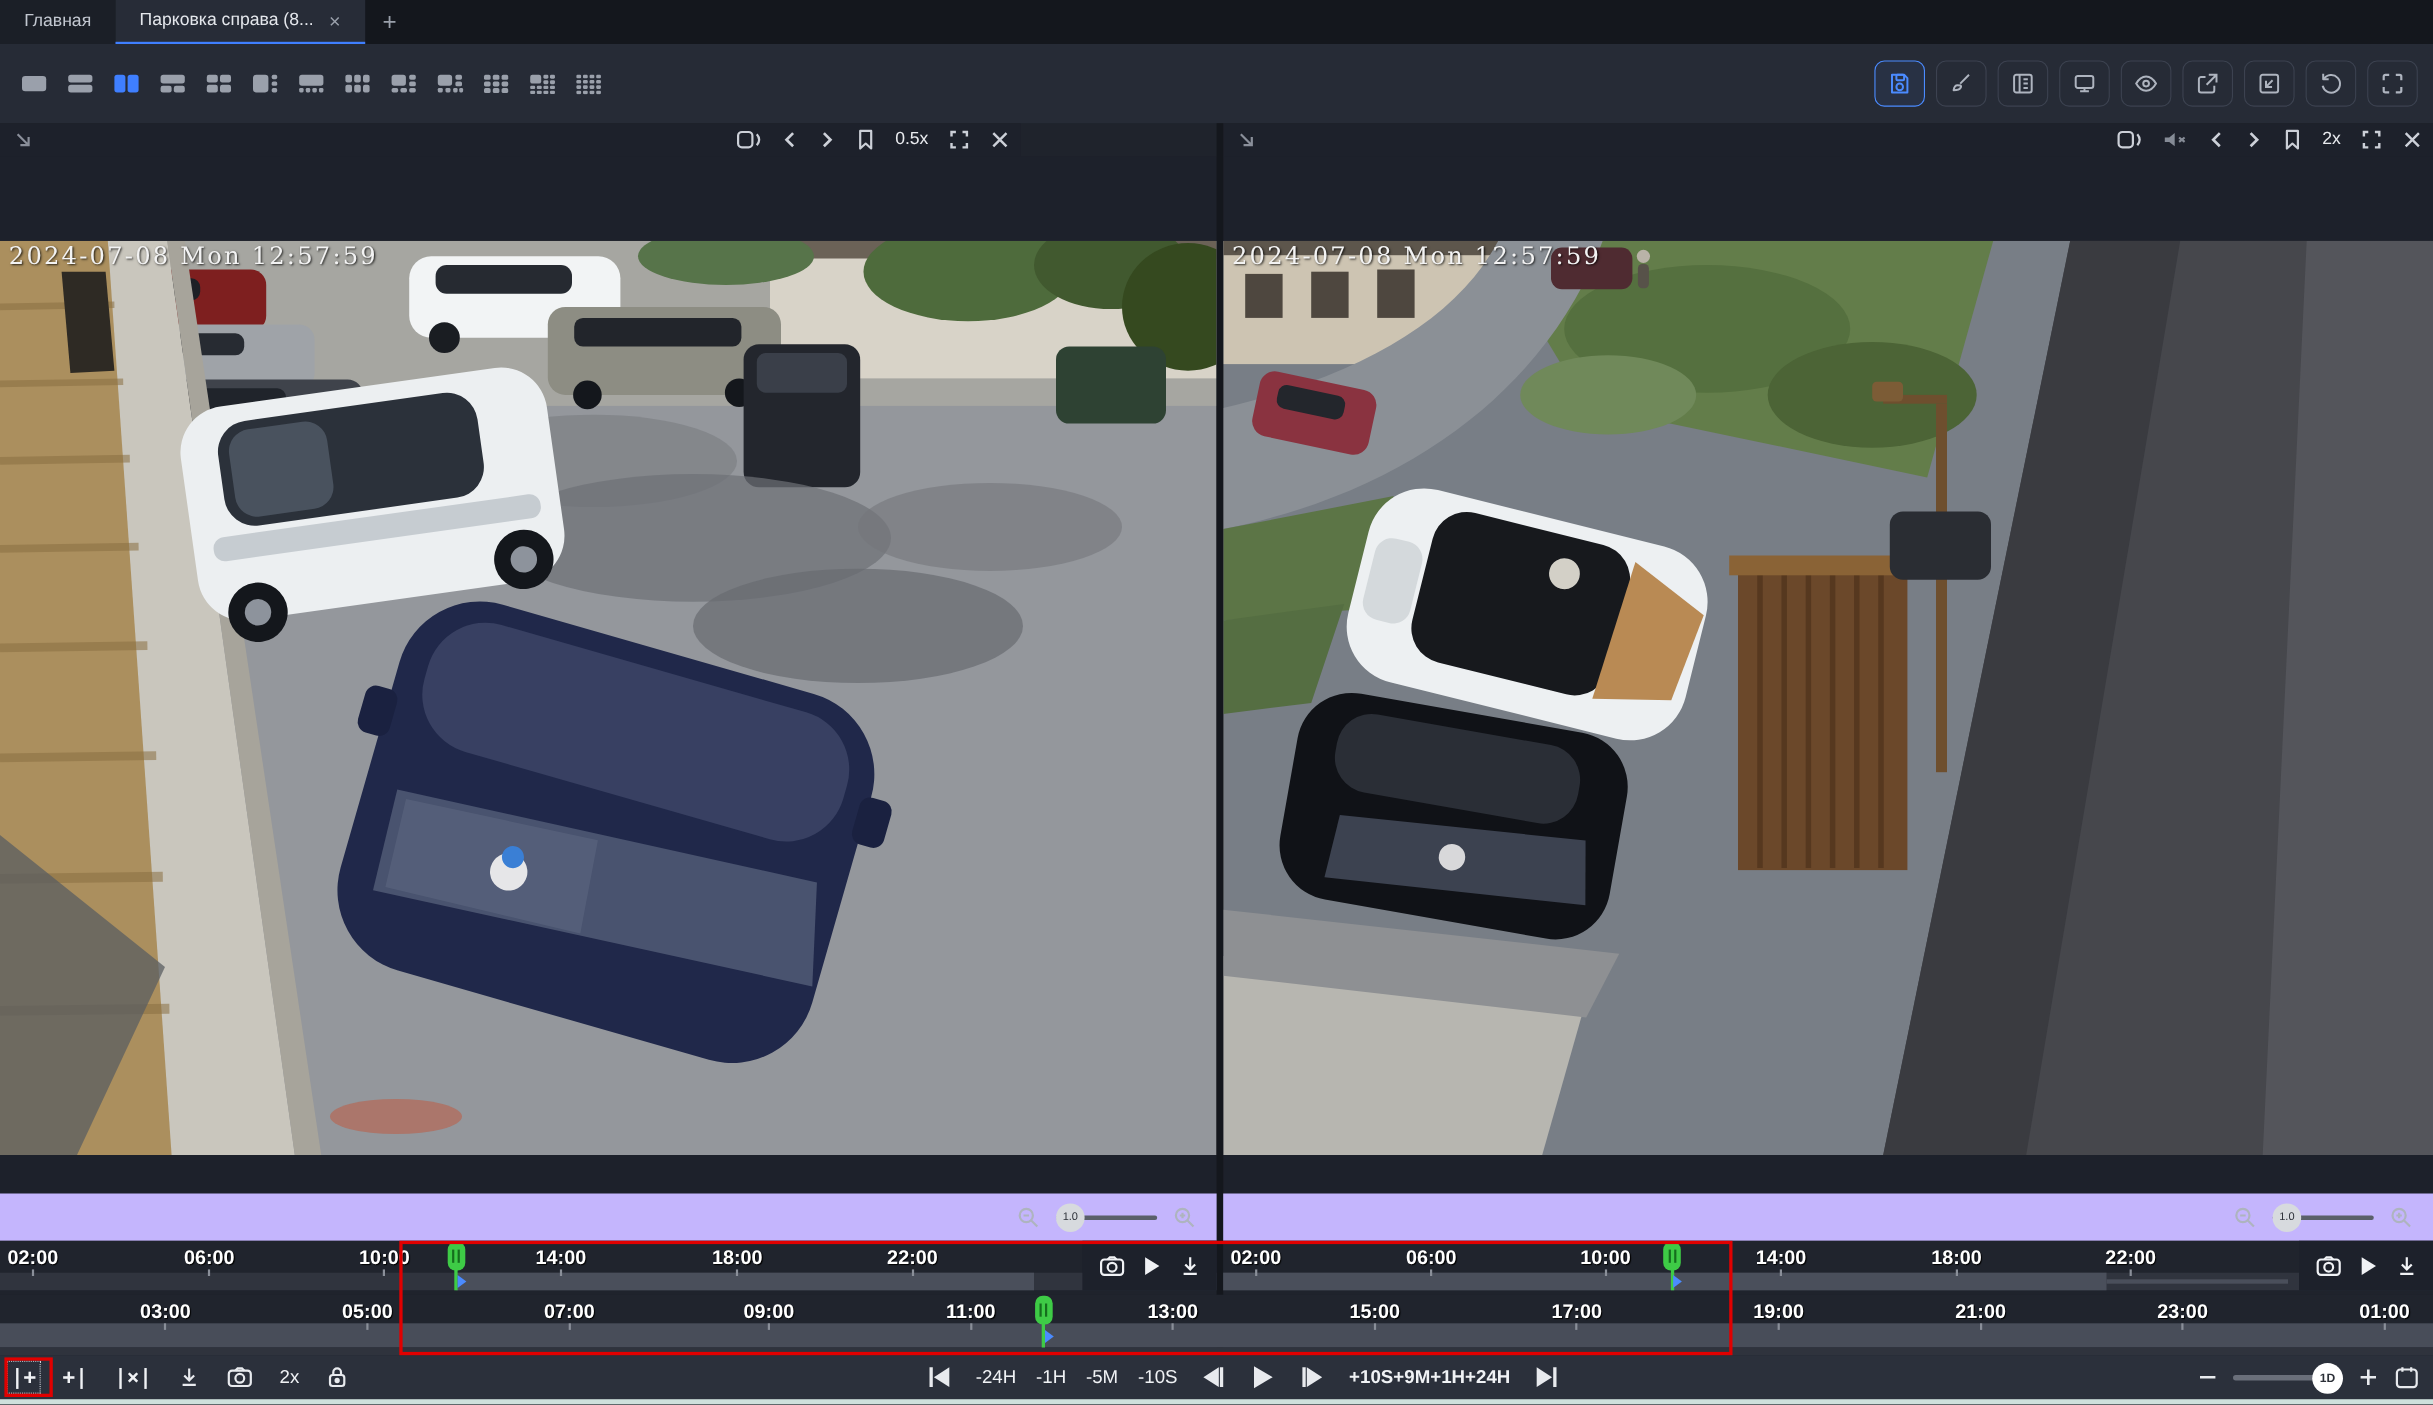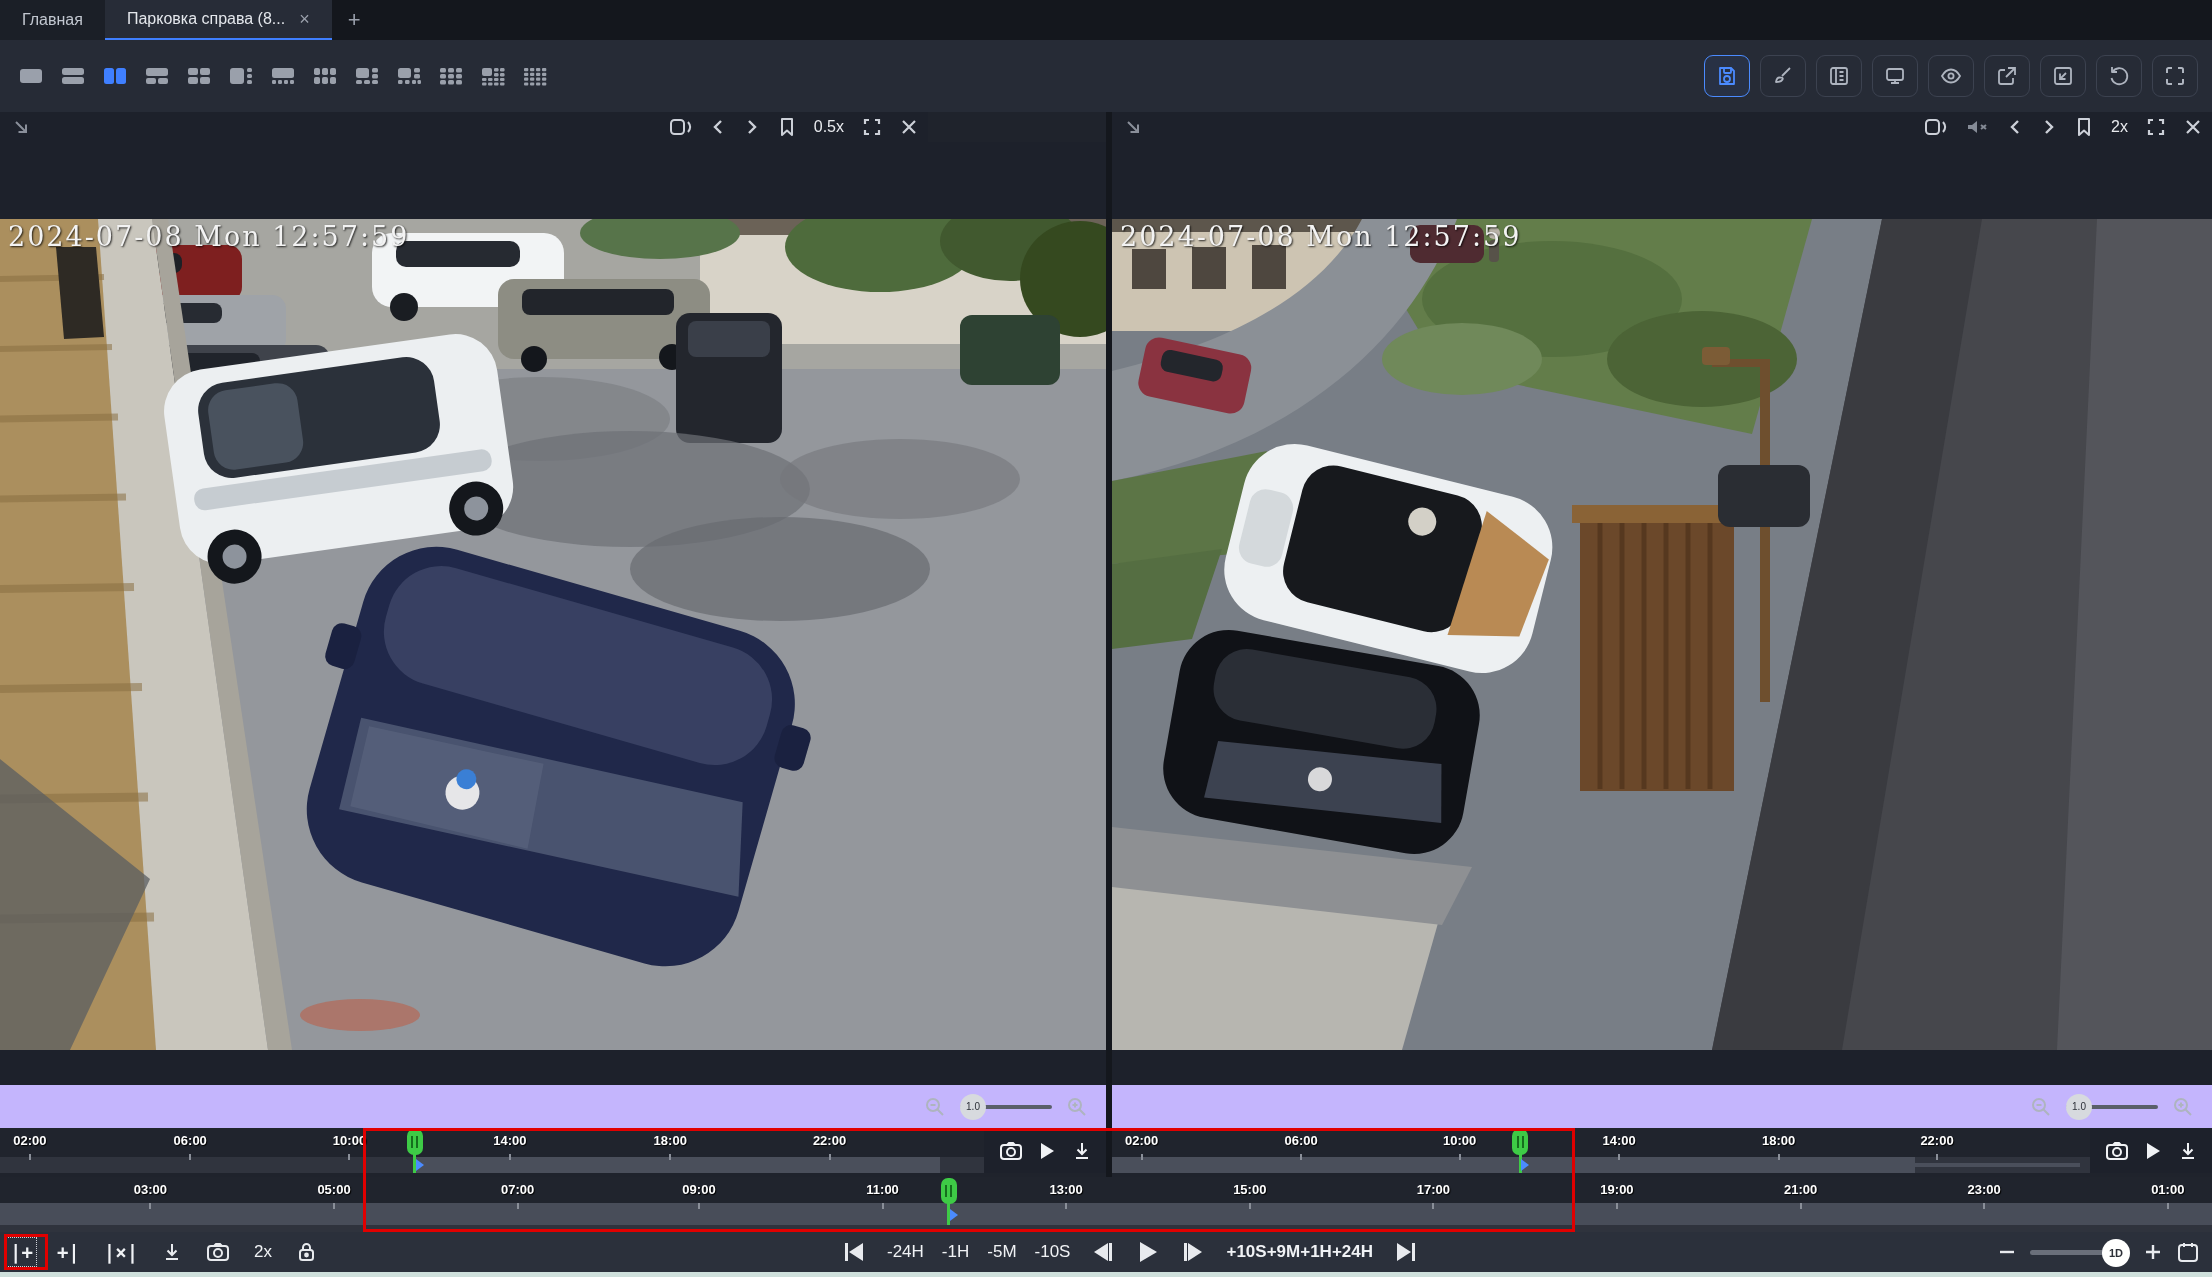--- a/index.html
+++ b/index.html
@@ -27,33 +27,33 @@
   .ibtn.primary{ border-color:#4b8bff; color:#4b8bff; background:rgba(75,139,255,.07); }
   svg.ic{ display:block; }
 
   
   .panel-strip{ top:112px; height:30px; background:#1d212b; display:flex; align-items:center; justify-content:space-between; padding:0 10px; }
   .pt-icons{ display:flex; align-items:center; gap:18px; color:#ccd0d8; }
   .pt-icons .dim{ color:#858b96; }
   .speed-label{ font-size:16px; color:#e8eaee; }
   .video-zone{ top:142px; height:943px; background:#1d212b; }
   .video{ position:absolute; top:77px; left:0; height:831px; overflow:hidden; background:#555; }
-  .osd{ position:absolute; left:8px; top:2px; font-family:"DejaVu Serif",serif; font-size:27px; color:#f3f3f3; text-shadow:1px 1px 2px rgba(0,0,0,.8); letter-spacing:2px; white-space:nowrap; }
+  .osd{ position:absolute; left:8px; top:2px; font-family:"DejaVu Serif",serif; font-size:22px; color:#f3f3f3; text-shadow:1px 1px 2px rgba(0,0,0,.8); letter-spacing:2px; white-space:nowrap; }
   .divider{ left:1106px; top:112px; width:6px; height:1120px; background:#14171d; }
 
   
   .zoomrow{ top:1085px; height:43px; background:#c4b5fd; display:flex; align-items:center; justify-content:flex-end; gap:14px; padding-right:18px; color:#aeb4bf; }
   .zslider{ position:relative; width:92px; height:4px; background:#5a5f6a; border-radius:2px; }
   .zknob{ position:absolute; top:-11px; left:0; width:26px; height:26px; border-radius:50%; background:#d7dade; color:#2c3038; font-size:10px; display:flex; align-items:center; justify-content:center; }
 
   
   .tl-row1{ top:1128px; height:45px; background:#20242d; }
   .tl-row2{ left:0; top:1177px; width:2212px; height:48px; background:#20242d; }
   .tl-footer{ left:0; top:1225px; width:2212px; height:7px; background:#2f333d; }
-  .tlabel{ position:absolute; top:5px; transform:translateX(-50%); font-size:13px; font-weight:bold; color:#fff; text-shadow:1px 1px 1px #000; }
+  .tlabel{ position:absolute; top:5px; transform:translateX(-50%); font-size:18px; font-weight:bold; color:#fff; text-shadow:1px 1px 1px #000; }
   .tick{ position:absolute; top:26px; transform:translateX(-50%); width:2px; height:6px; background:#8a8f99; }
   .band{ position:absolute; left:0; bottom:0; height:16px; width:100%; background:#30343e; }
   .band-lit{ position:absolute; bottom:0; height:16px; background:#4a4f5b; }
   .band-thin{ position:absolute; bottom:6px; height:4px; background:#4a4f5b; }
   .tl-btns{ position:absolute; right:0; top:0; height:100%; width:122px; background:#1d212b; display:flex; align-items:center; justify-content:space-evenly; color:#f0f2f5; z-index:3; }
   .playhead{ position:absolute; top:0; width:0; z-index:2; }
   .ph-knob{ position:absolute; left:-8px; top:1px; width:16px; height:26px; border-radius:7px; background:#3ecb46; display:flex; align-items:center; justify-content:center; gap:3px; }
   .ph-knob i{ display:block; width:2px; height:12px; background:#156e1d; }
   .ph-line{ position:absolute; left:-1.5px; top:26px; width:3px; background:#3ecb46; }
   .ph-arrow{ position:absolute; left:1px; width:0; height:0; border-left:8px solid #4b8bff; border-top:6px solid transparent; border-bottom:6px solid transparent; }

